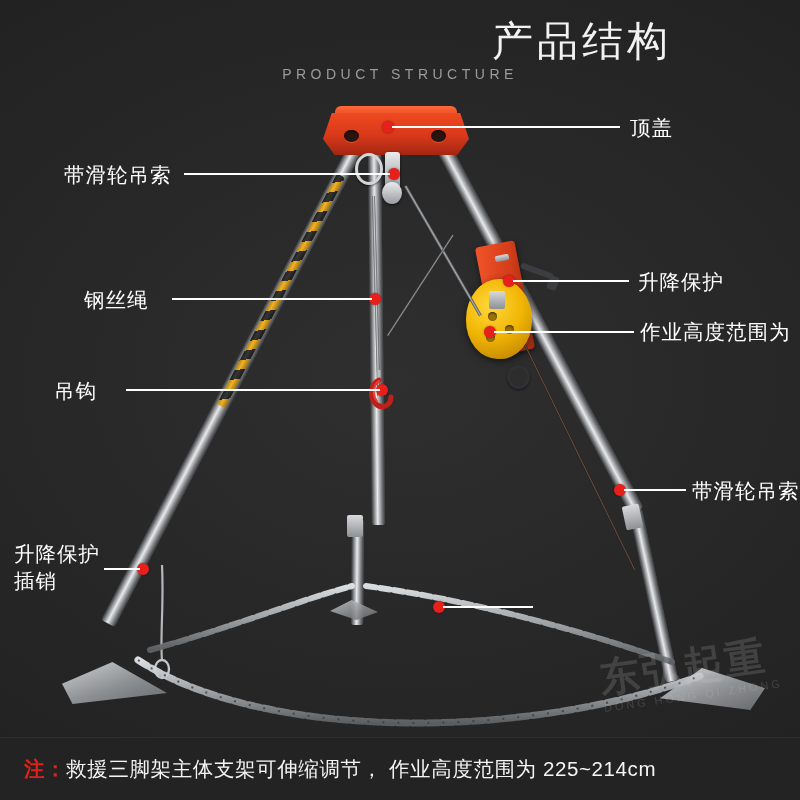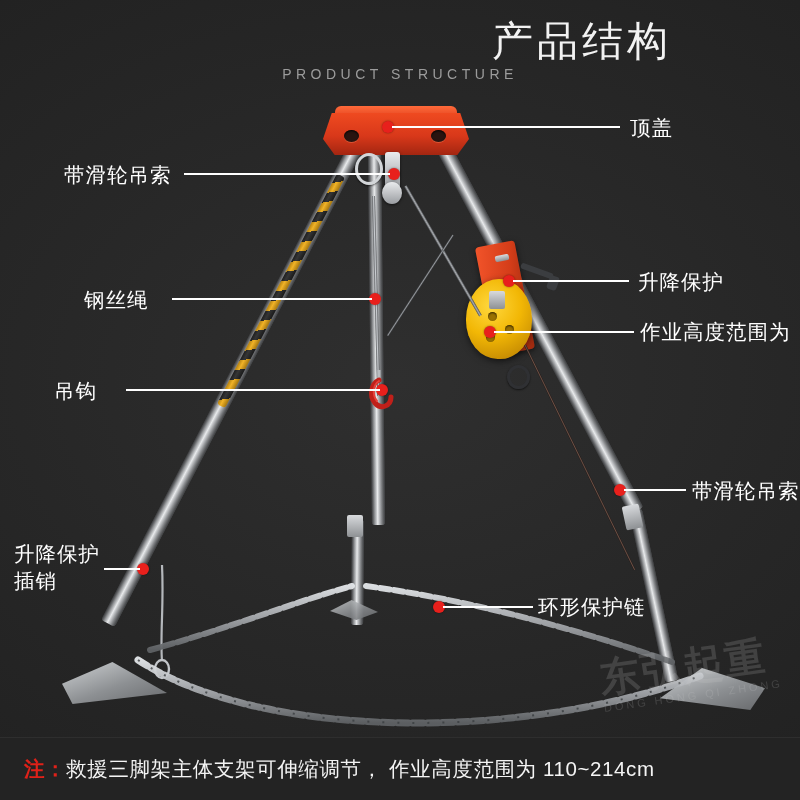--- a/index.html
+++ b/index.html
@@ -235,26 +235,25 @@
 
   <div class="dot" style="left:137px;top:563px;"></div>
   <div class="leader" style="left:104px;top:568px;width:36px;"></div>
   <div class="lbl two" style="left:14px;top:541px;">
     <div>升降保护</div>
     <div>插销</div>
   </div>
 
   <div class="dot" style="left:433px;top:601px;"></div>
   <div class="leader" style="left:443px;top:606px;width:90px;"></div>
-  <div class="lbl" style="left:538px;top:593px;">环形保护链</div>
 
   <div class="wm">
     <div class="wm1">东弘起重</div>
     <div class="wm2">DONG HONG QI ZHONG</div>
   </div>
 
   <div class="footbar">
     <div class="foot-inner">
-      <span class="foot-note">注：</span><span class="foot-txt">救援三脚架主体支架可伸缩调节， 作业高度范围为 110~214cm</span>
+      <span class="foot-note">注：</span><span class="foot-txt">救援三脚架主体支架可伸缩调节， 作业高度范围为 225~214cm</span>
     </div>
   </div>
 
 </div>
 
 </body></html>

